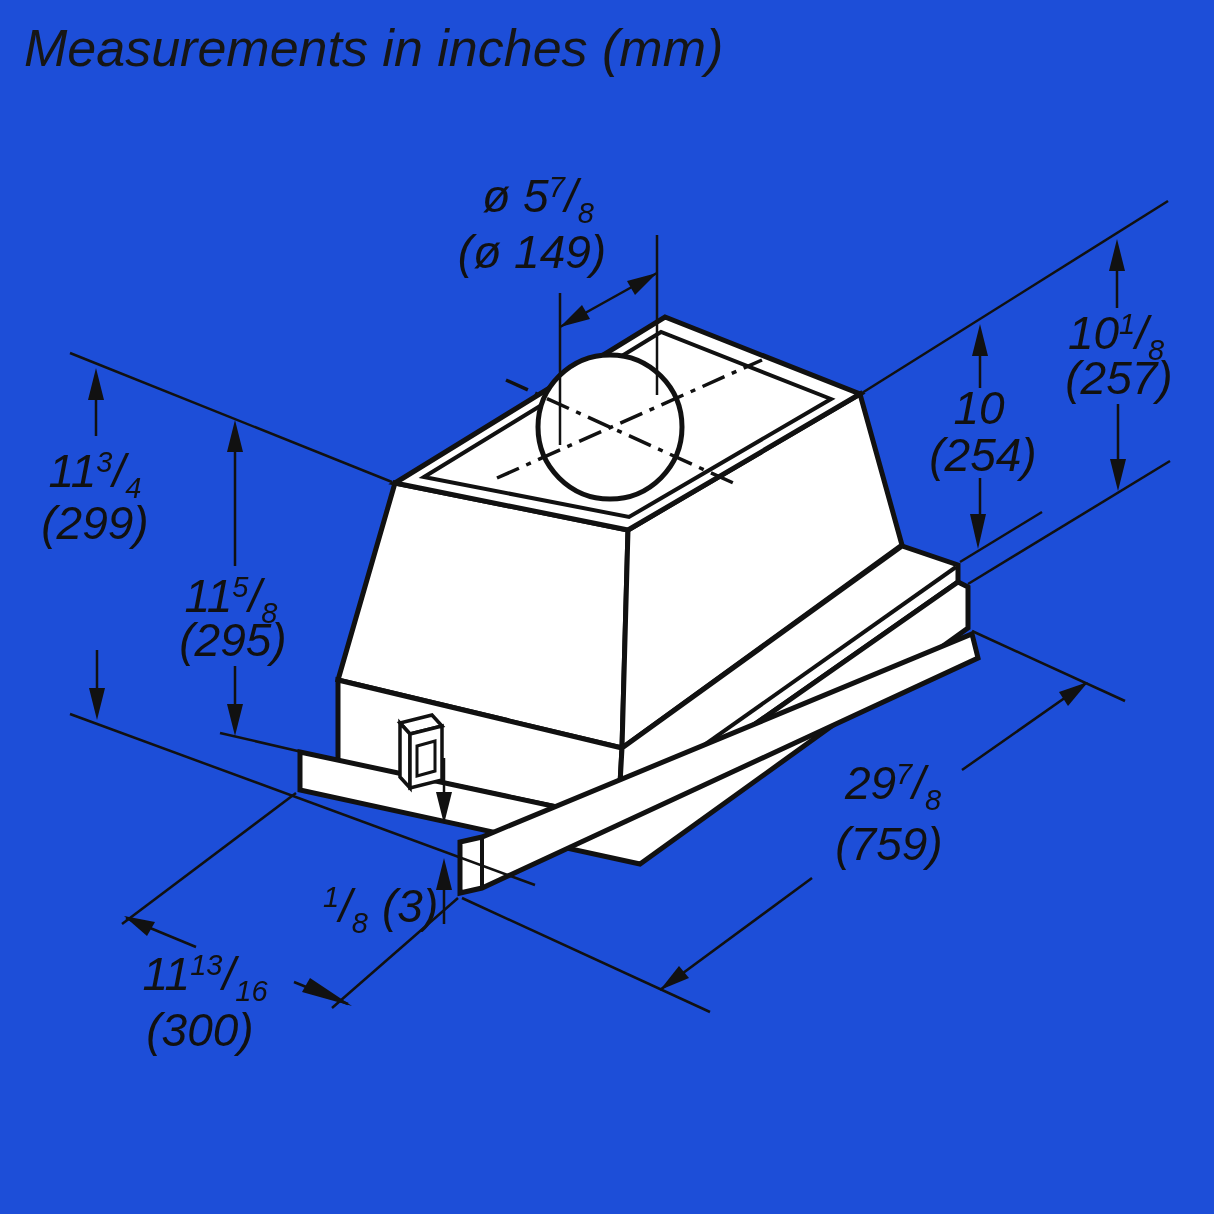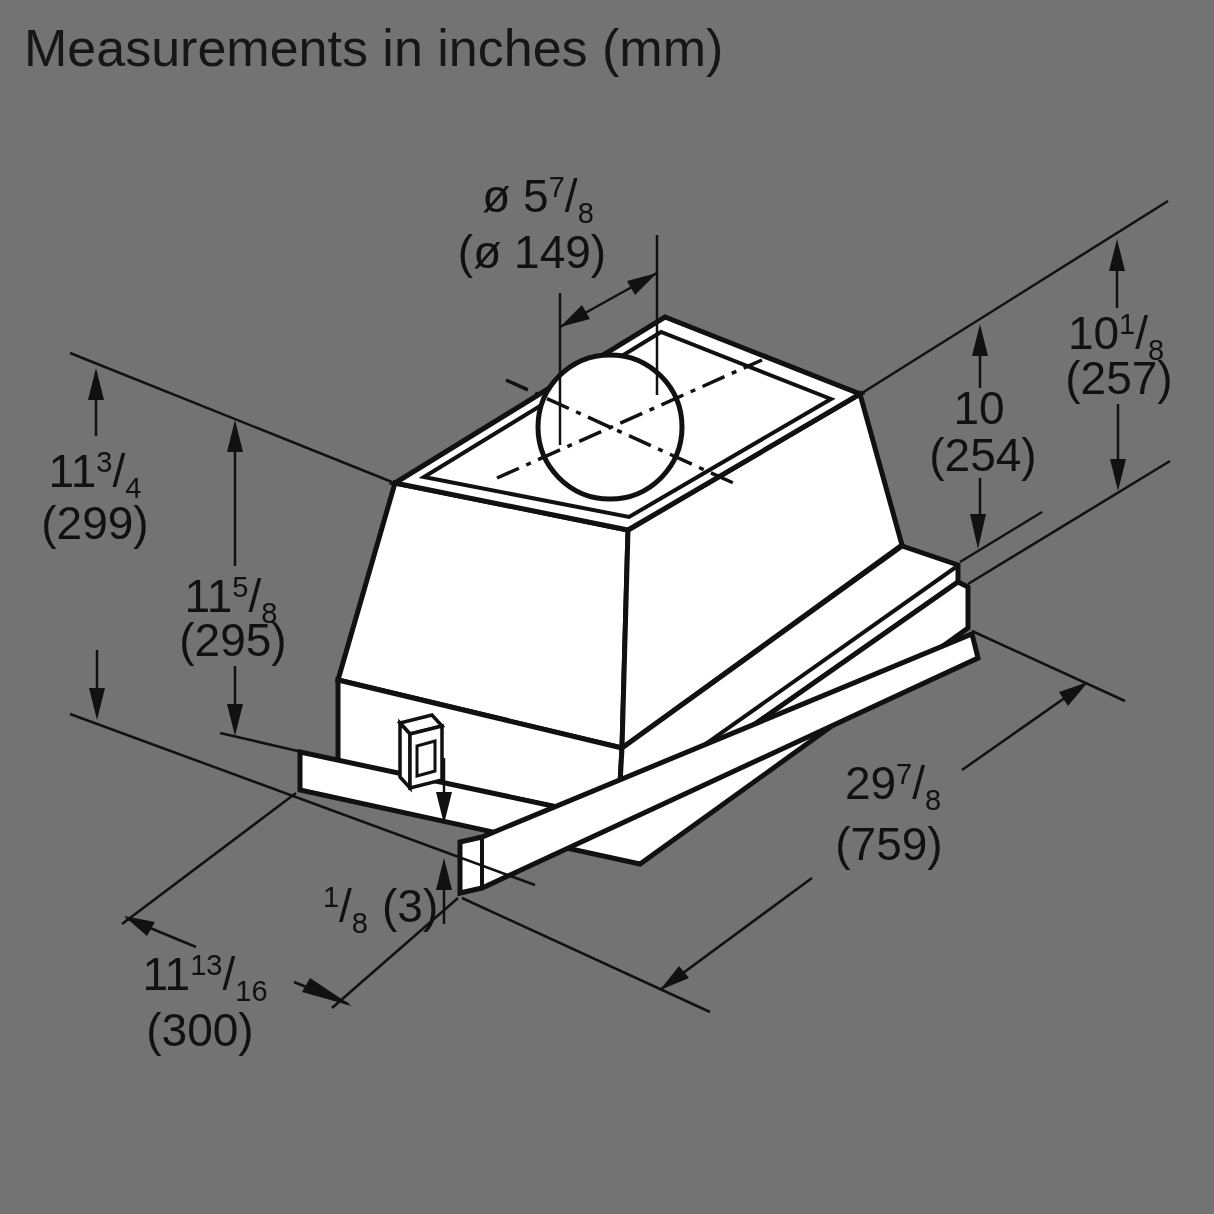--- a/index.html
+++ b/index.html
@@ -1,17 +1,17 @@
 <!DOCTYPE html>
 <html><head>
 <meta charset="utf-8">
 <style>
   html,body{margin:0;padding:0;background:#fff;}
   body{font-family:"Liberation Sans", sans-serif;}
-  .page{position:relative;width:1214px;height:1214px;background:#737373;overflow:hidden;}
+  .page{position:relative;width:1214px;height:1214px;background:#1d4ed8;overflow:hidden;font-style:italic;}
   svg{display:block;}
   .part{fill:#ffffff;stroke:#111111;stroke-width:5;stroke-linejoin:miter;}
   .part-thin{fill:#ffffff;stroke:#111111;stroke-width:3.5;}
   .inner-line{fill:none;stroke:#111111;stroke-width:4;}
   .centerline{fill:none;stroke:#111111;stroke-width:3.5;stroke-dasharray:24 8 5 8;}
   .dim{fill:none;stroke:#111111;stroke-width:2.5;}
   .arrow{fill:#111111;stroke:none;}
   .dim-text{fill:#111111;font-size:46px;}
   .frac{font-size:29px;}
   .title-text{fill:#161616;font-size:52px;}

